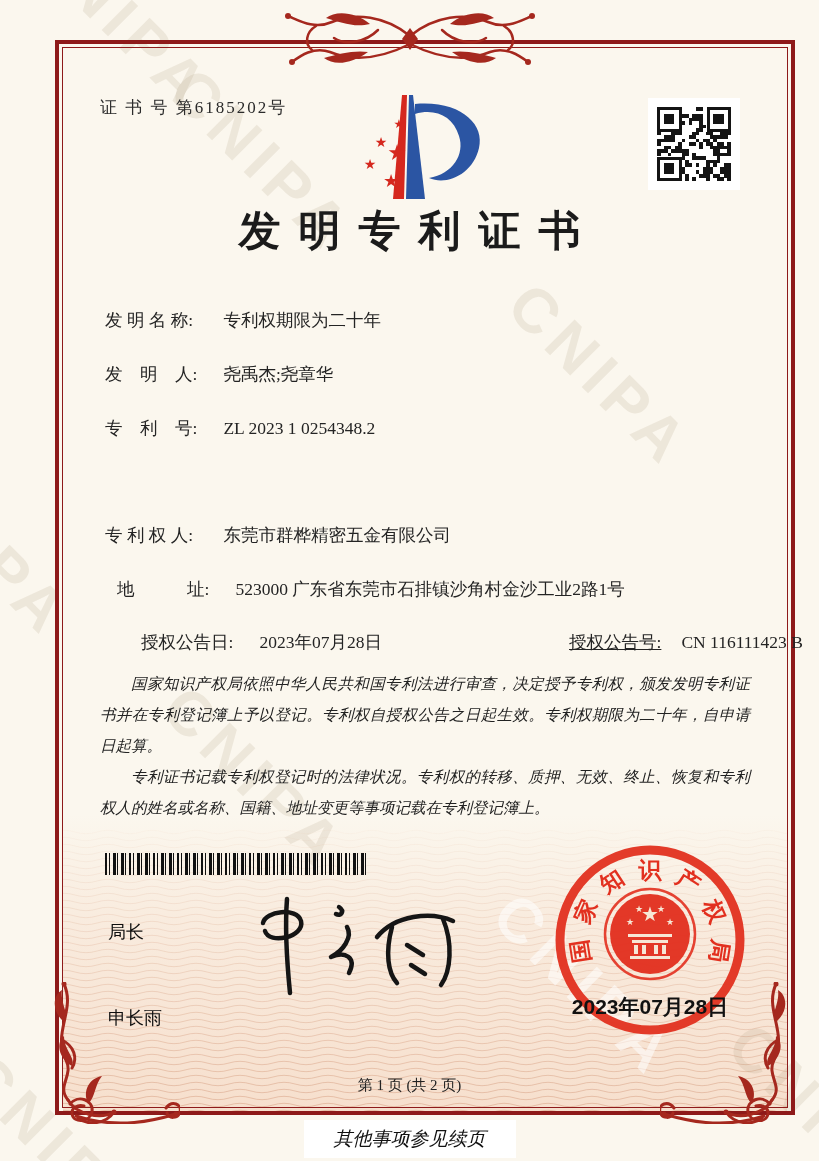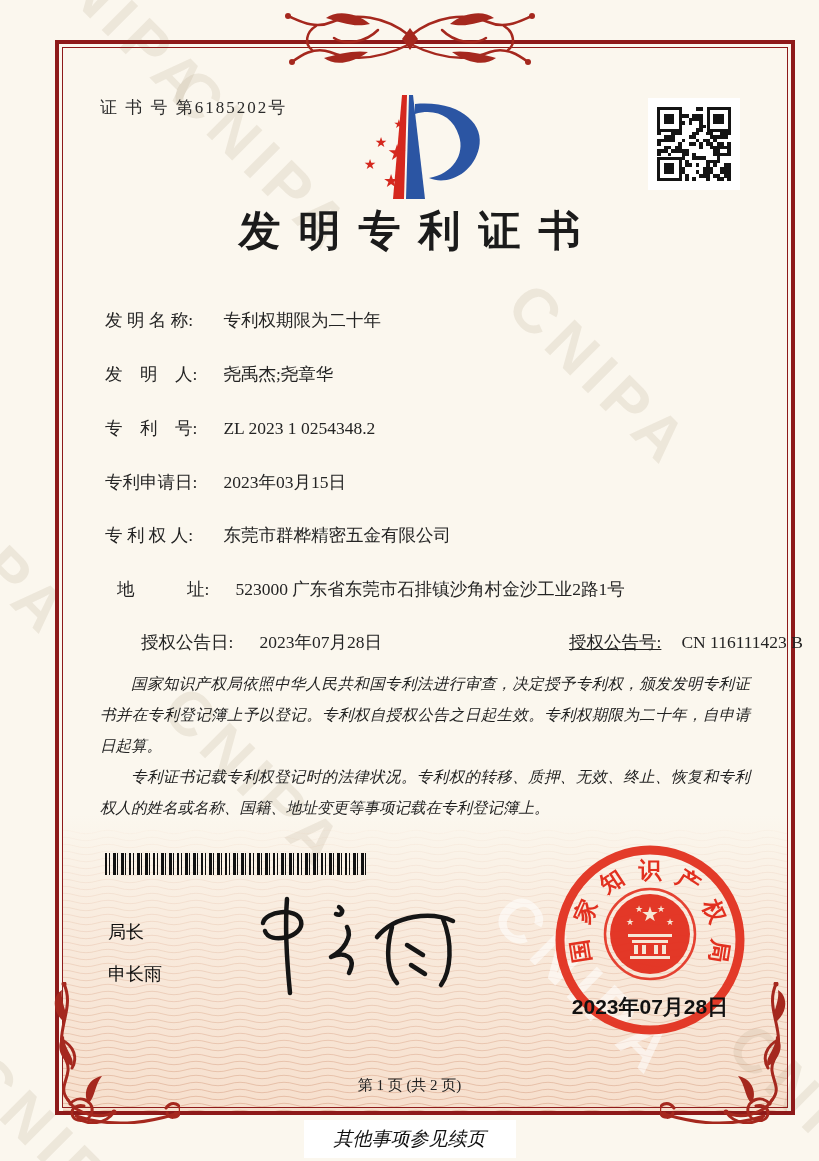--- a/index.html
+++ b/index.html
@@ -52,21 +52,21 @@
   .barcode { position:absolute; left:105px; top:853px; width:263px; height:22px; z-index:5;
     background:repeating-linear-gradient(90deg,
       #101010 0 2px, rgba(0,0,0,0) 2px 4px,
       #101010 4px 5px, rgba(0,0,0,0) 5px 8px,
       #101010 8px 11px, rgba(0,0,0,0) 11px 12px,
       #101010 12px 13px, rgba(0,0,0,0) 13px 16px,
       #101010 16px 19px, rgba(0,0,0,0) 19px 20px,
       #101010 20px 21px, rgba(0,0,0,0) 21px 24px); }
   .director-label { position:absolute; left:108px; top:920px; font-size:18px; z-index:5;
     font-family:"Liberation Sans","DejaVu Sans",sans-serif; color:#0e0e0e; }
-  .director-name  { position:absolute; left:108px; top:962px; font-size:18px; z-index:5;
+  .director-name  { position:absolute; left:108px; top:1006px; font-size:18px; z-index:5;
     font-family:"Liberation Sans","DejaVu Sans",sans-serif; color:#0e0e0e; }
   .signature-svg { position:absolute; left:235px; top:885px; z-index:5; }
   
   .seal-svg { position:absolute; left:552px; top:842px; z-index:6; }
   
   .page-info { position:absolute; left:0; top:1076px; width:100%; text-align:center;
     font-size:15px; color:#222; z-index:5; }
   .cont-note { position:absolute; left:50%; transform:translateX(-50%); top:1120px;
     background:#ffffff; padding:6px 30px; font-size:19px; font-style:italic; color:#111;
     z-index:5; white-space:nowrap; }
@@ -361,24 +361,20 @@
     <span class="field-value">专利权期限为二十年</span>
   </div>
   <div class="field-row" style="top:362px;">
     <span class="field-label">发　明　人:</span>
     <span class="field-value">尧禹杰;尧章华</span>
   </div>
   <div class="field-row" style="top:416px;">
     <span class="field-label">专　利　号:</span>
     <span class="field-value">ZL 2023 1 0254348.2</span>
   </div>
-  <div class="field-row" style="top:470px;">
-    <span class="field-label">专利申请日:</span>
-    <span class="field-value">2023年03月15日</span>
-  </div>
   <div class="field-row" style="top:523px;">
     <span class="field-label">专 利 权 人:</span>
     <span class="field-value">东莞市群桦精密五金有限公司</span>
   </div>
   <div class="field-row" style="top:577px;margin-left:12px;">
     <span class="field-label">地　　　址:</span>
     <span class="field-value">523000 广东省东莞市石排镇沙角村金沙工业2路1号</span>
   </div>
   <div class="field-row" style="top:630px; width:645px;margin-left:36px;">
     <span class="field-label">授权公告日:</span>

